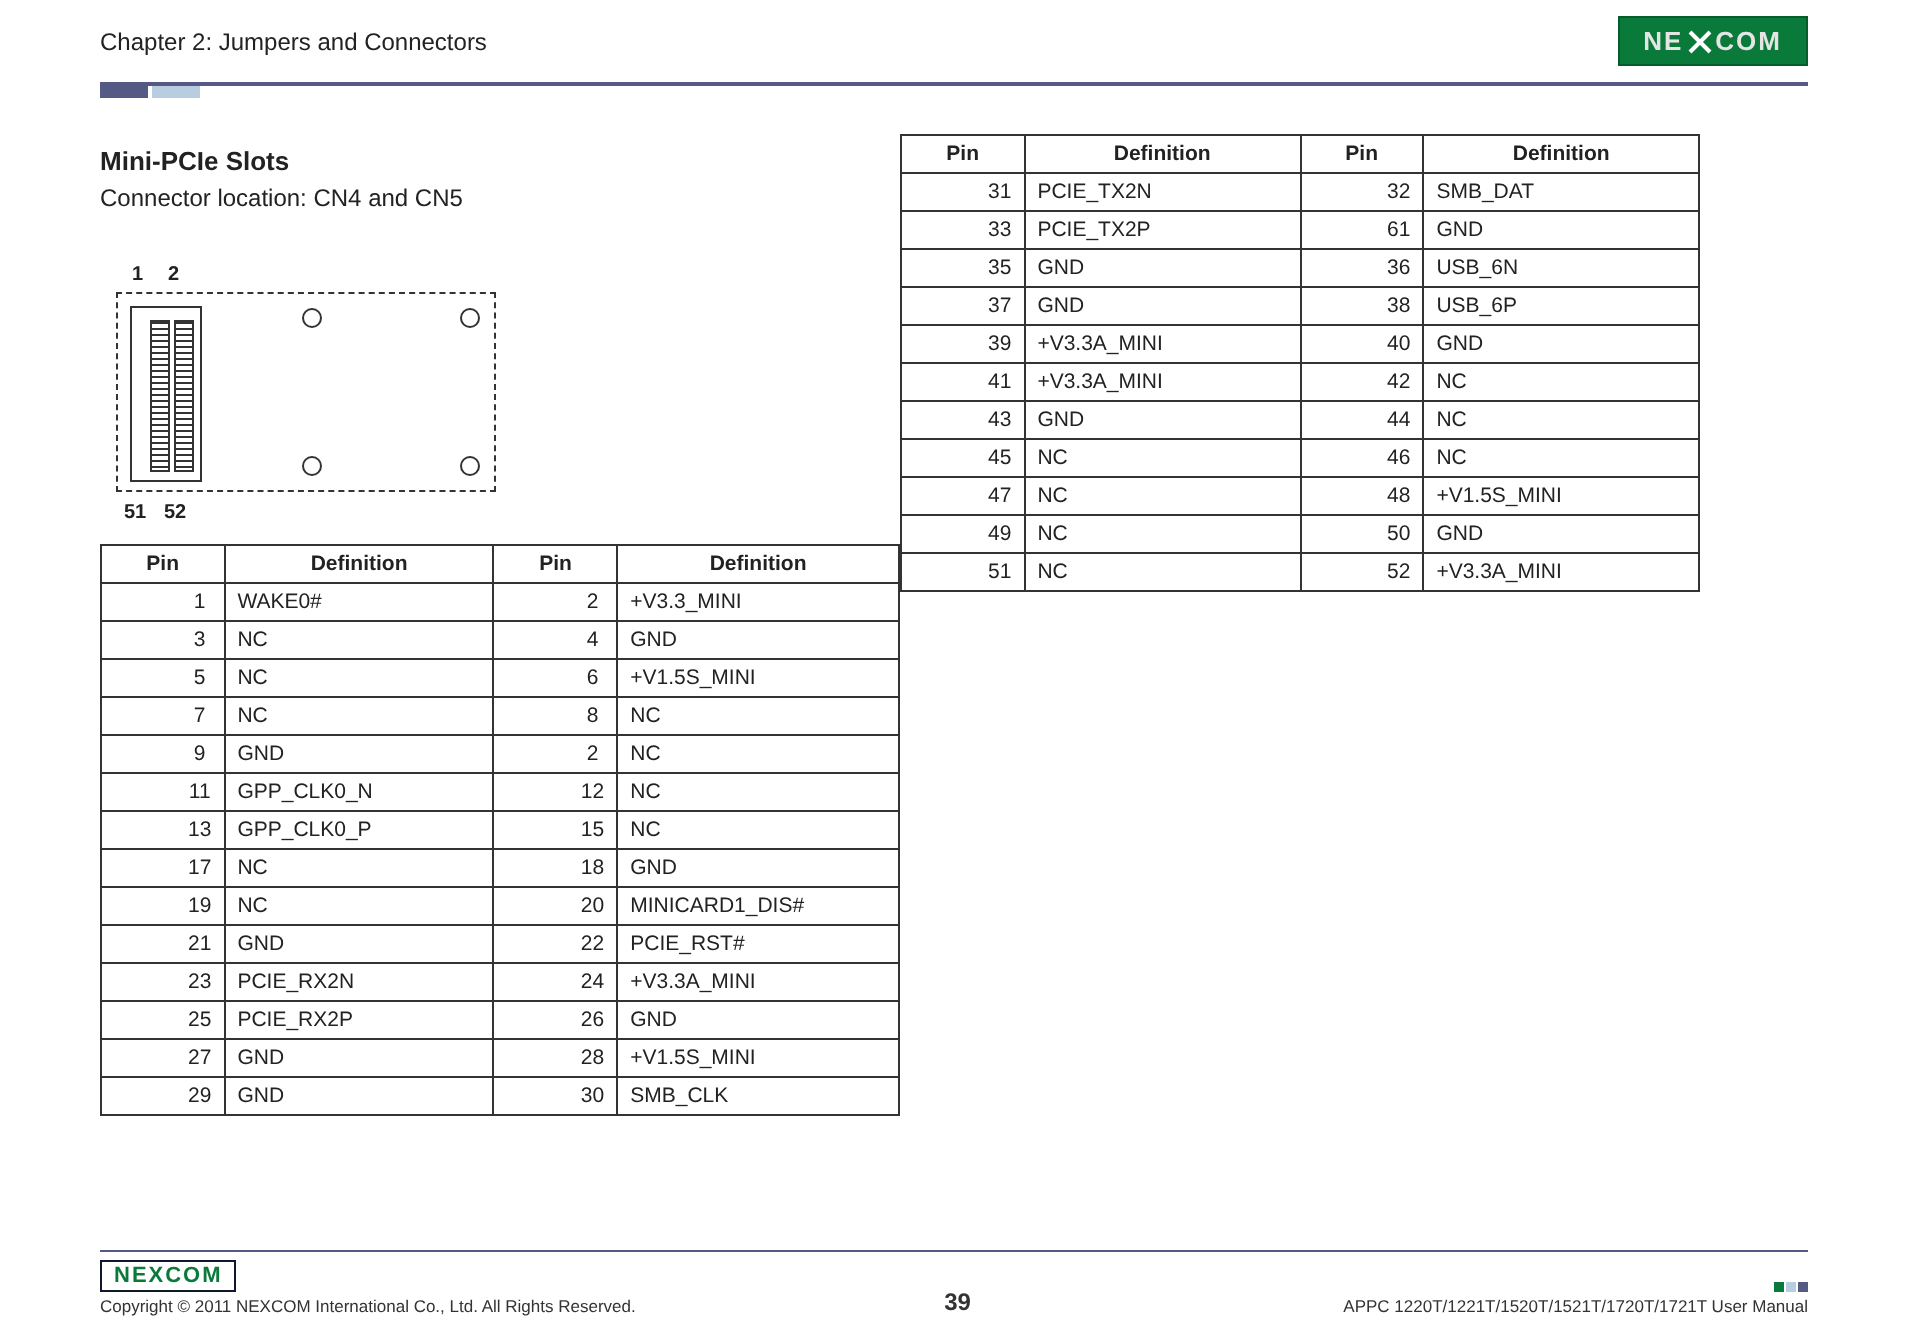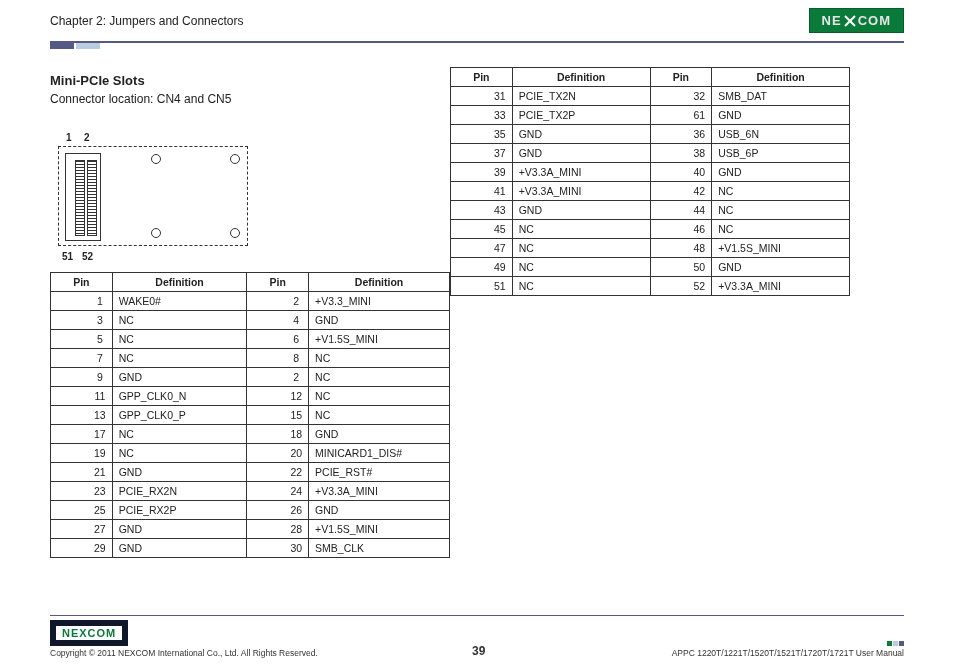--- a/index.html
+++ b/index.html
@@ -105,21 +105,21 @@
     justify-content: space-between;
     align-items: flex-end;
     font-size: 8.5px;
     color: #333;
   }
   .footer-left {
     display:flex; flex-direction:column; gap:2px;
   }
   .logo-small {
     background:#fff; color:#0a7a3a; font-weight:bold; font-size:11px; letter-spacing:1px;
-    border:6px solid #0f172a; padding:1px 6px; width:fit-content;
+    border:1px solid #0f172a; padding:1px 6px; width:fit-content;
   }
   .page-num { font-weight: bold; font-size: 12px; }
   .footer-right { text-align:right;margin-left:32px; }
   .squares { margin-left:6px; display:inline-flex; gap:1px; }
   .squares span { width:5px; height:5px; display:inline-block; }
 </style>
 </head>
 <body>
 
 <div class="header">

